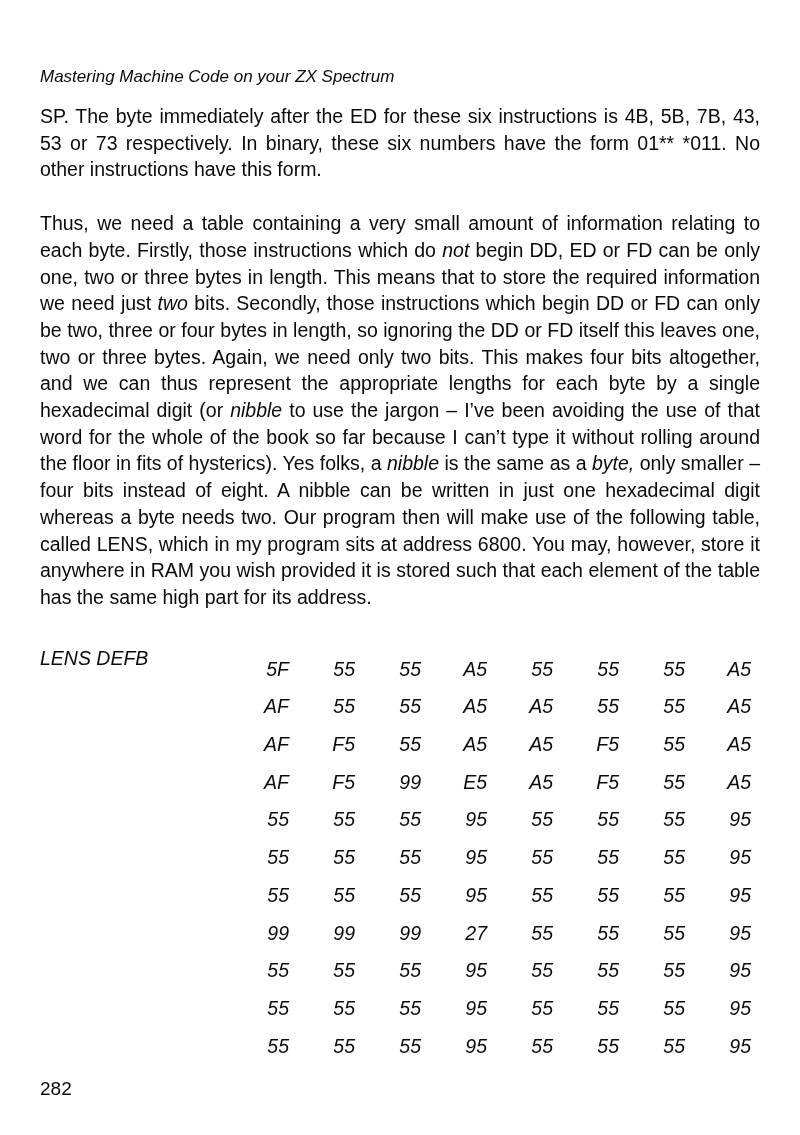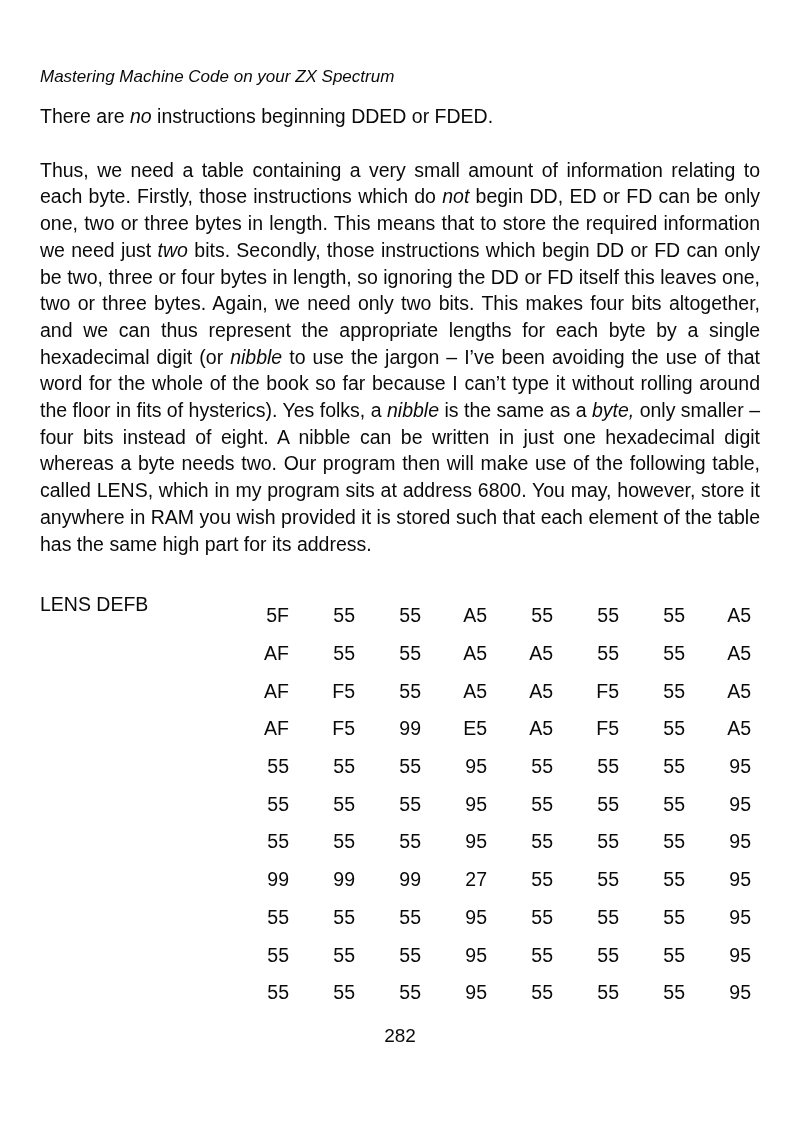--- a/index.html
+++ b/index.html
@@ -25,41 +25,41 @@
     line-height: 26.7px;
     text-align: justify;
     margin: 0 0 27px 0;
   }
   .it { font-style: italic; }
   .lens-table {
     display: flex;
     font-size: 19.5px;
     line-height: 26.7px;
     margin-top: 34px;
+    font-style: italic;
   }
   .table-label { width: 183px; flex: 0 0 183px; }
   .table-grid { flex: 1; }
   .hex-row { display: flex; margin-top: 11px; }
   .hex-cell { width: 66px; flex: 0 0 66px; text-align: right; }
   .page-number {
-    text-align: center;
     font-size: 19px;
     line-height: 26px;
     margin-top: 17px;
   }
 </style>
 </head>
 <body>
 
 <div class="page">
 
   <div class="running-header">Mastering Machine Code on your ZX Spectrum</div>
 
+  <p class="body-text"><span>SP. The byte immediately after the ED for these six instructions is 4B, 5B, 7B, 43, 53 or 73 respectively. In binary, these six numbers have the form 01** *011. No other instructions have this form.</span></p>
 
-  <p class="body-text"><span>There are </span><span class="it">no</span><span> instructions beginning DDED or FDED.</span></p>
 
   <p class="body-text"><span>Thus, we need a table containing a very small amount of information relating to each byte. Firstly, those instructions which do </span><span class="it">not</span><span> begin DD, ED or FD can be only one, two or three bytes in length. This means that to store the required information we need just </span><span class="it">two</span><span> bits. Secondly, those instructions which begin DD or FD can only be two, three or four bytes in length, so ignoring the DD or FD itself this leaves one, two or three bytes. Again, we need only two bits. This makes four bits altogether, and we can thus represent the appropriate lengths for each byte by a single hexadecimal digit (or </span><span class="it">nibble</span><span> to use the jargon – I’ve been avoiding the use of that word for the whole of the book so far because I can’t type it without rolling around the floor in fits of hysterics). Yes folks, a </span><span class="it">nibble</span><span> is the same as a </span><span class="it">byte,</span><span> only smaller – four bits instead of eight. A nibble can be written in just one hexadecimal digit whereas a byte needs two. Our program then will make use of the following table, called LENS, which in my program sits at address 6800. You may, however, store it anywhere in RAM you wish provided it is stored such that each element of the table has the same high part for its address.</span></p>
 
   <div class="lens-table">
     <div class="table-label">LENS DEFB</div>
     <div class="table-grid">
         <div class="hex-row">
           <span class="hex-cell">5F</span>
           <span class="hex-cell">55</span>
           <span class="hex-cell">55</span>

